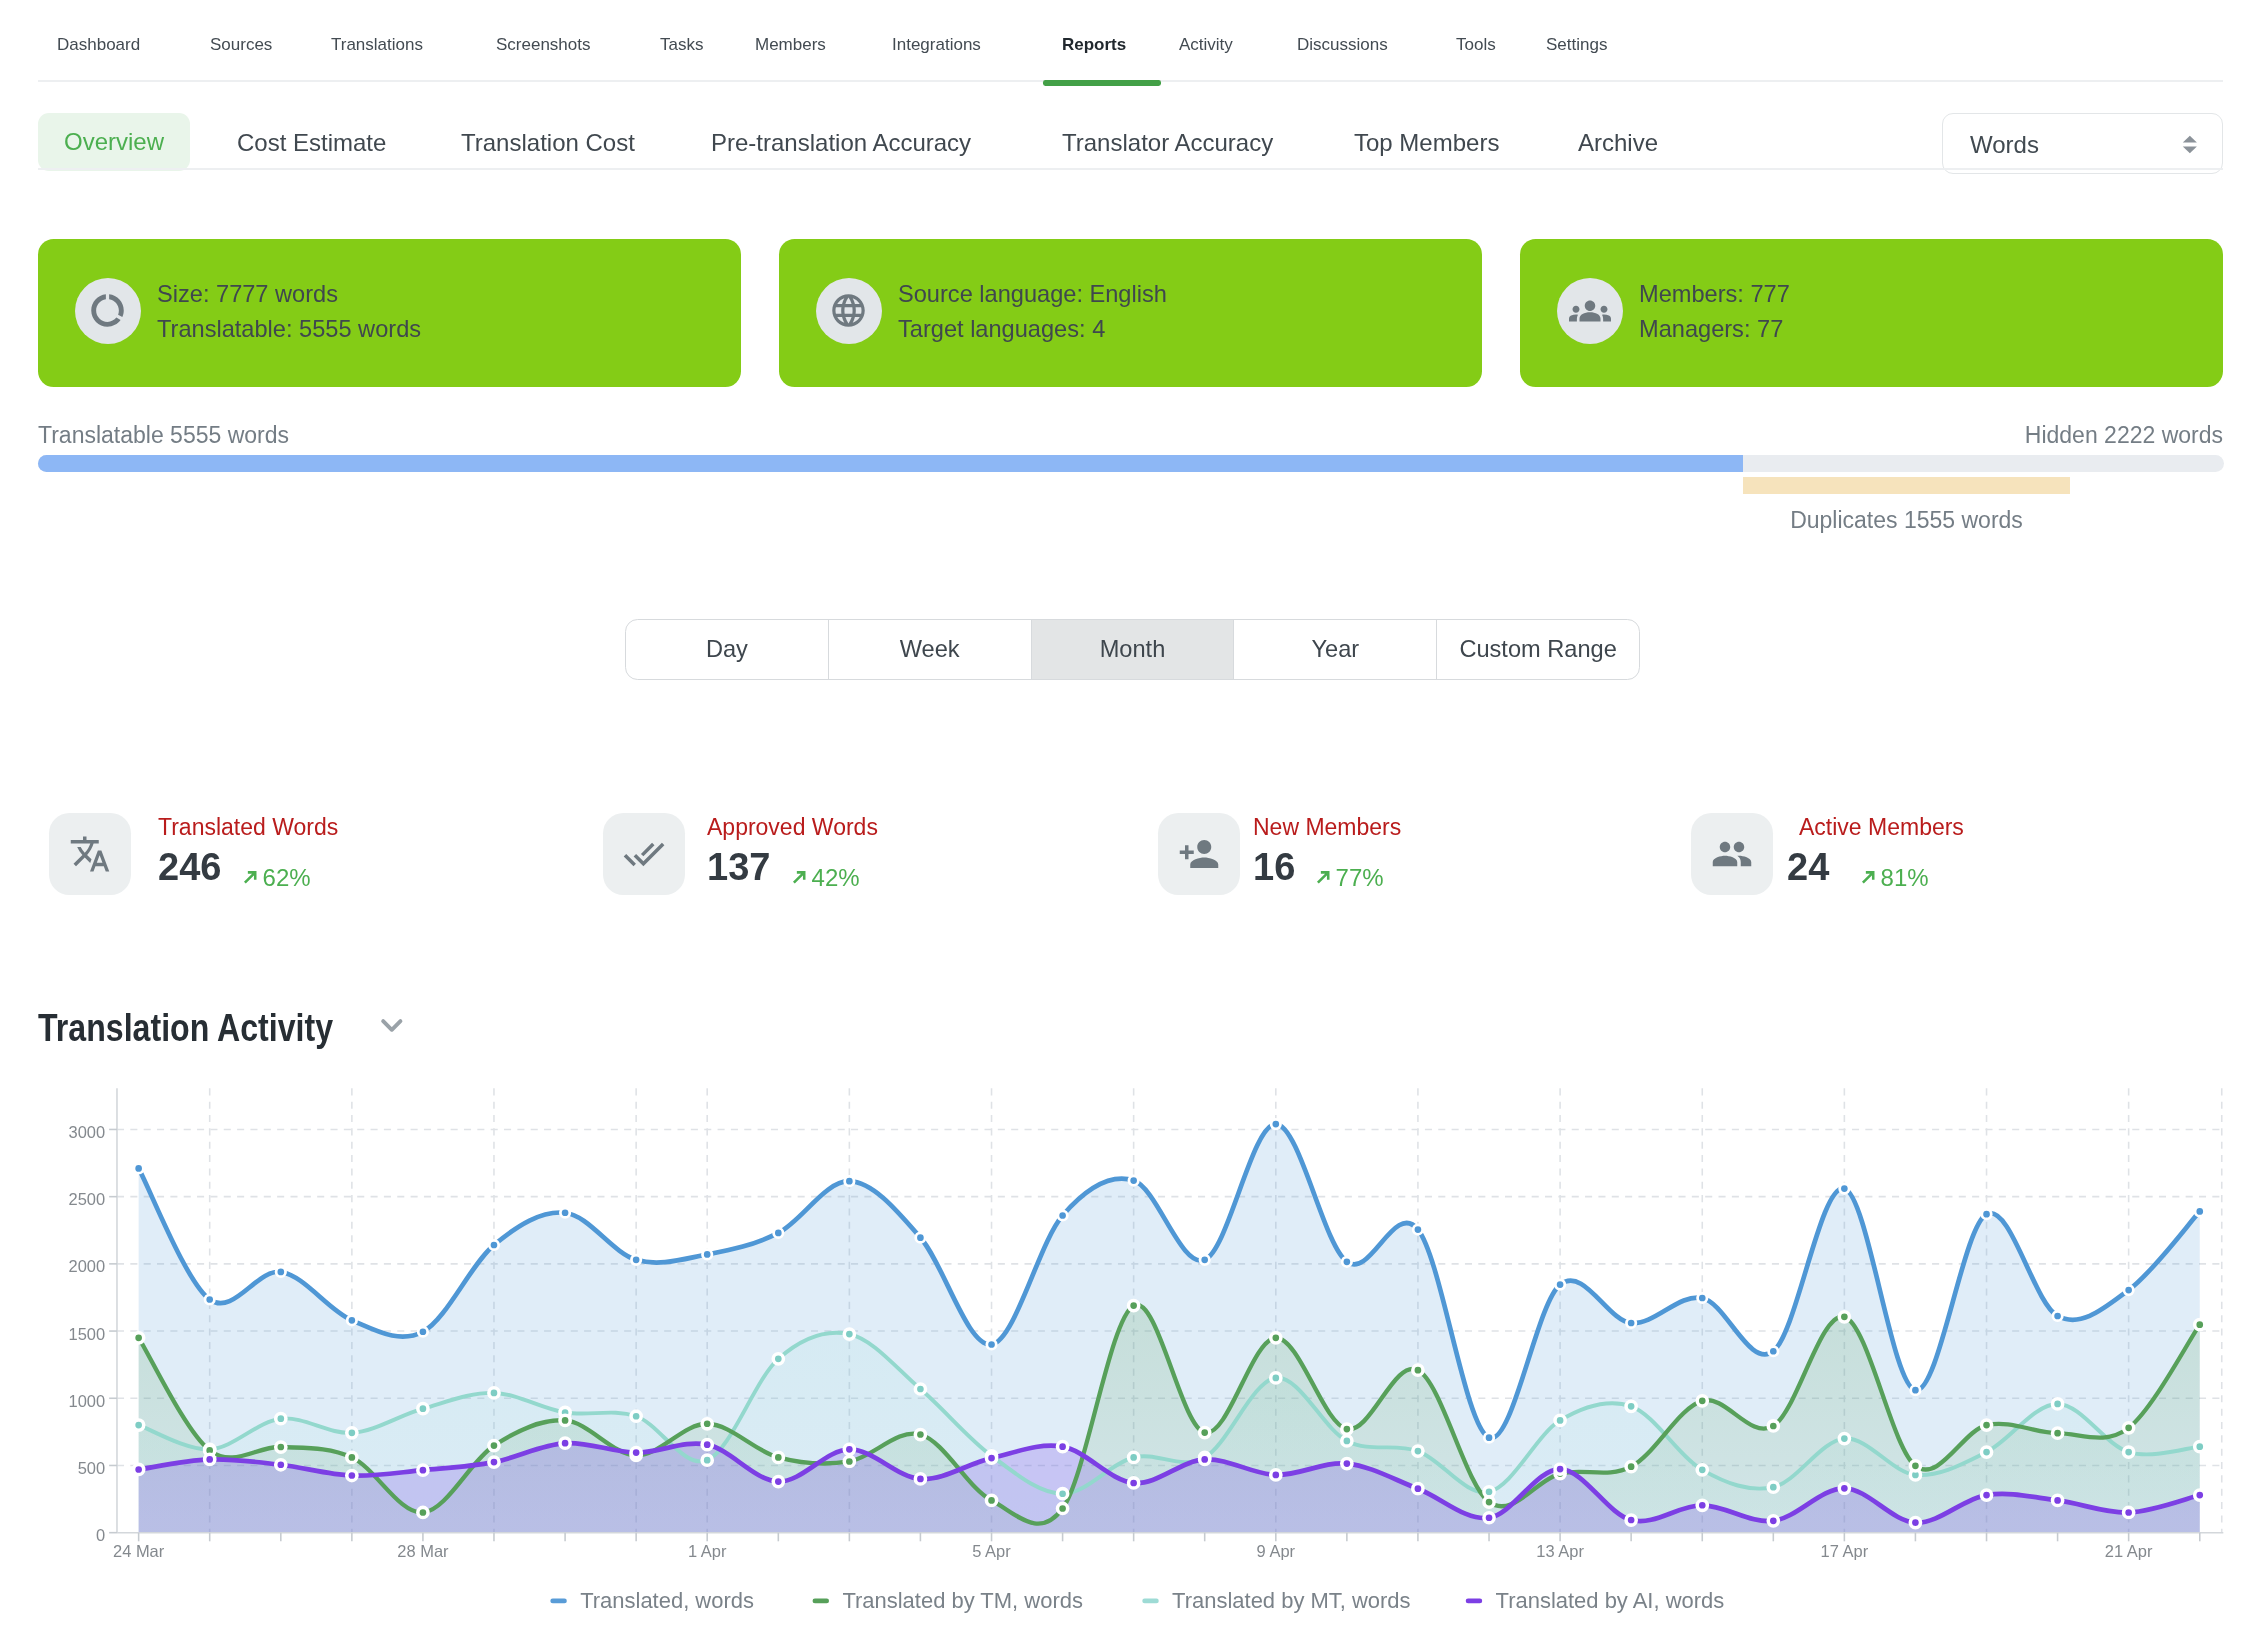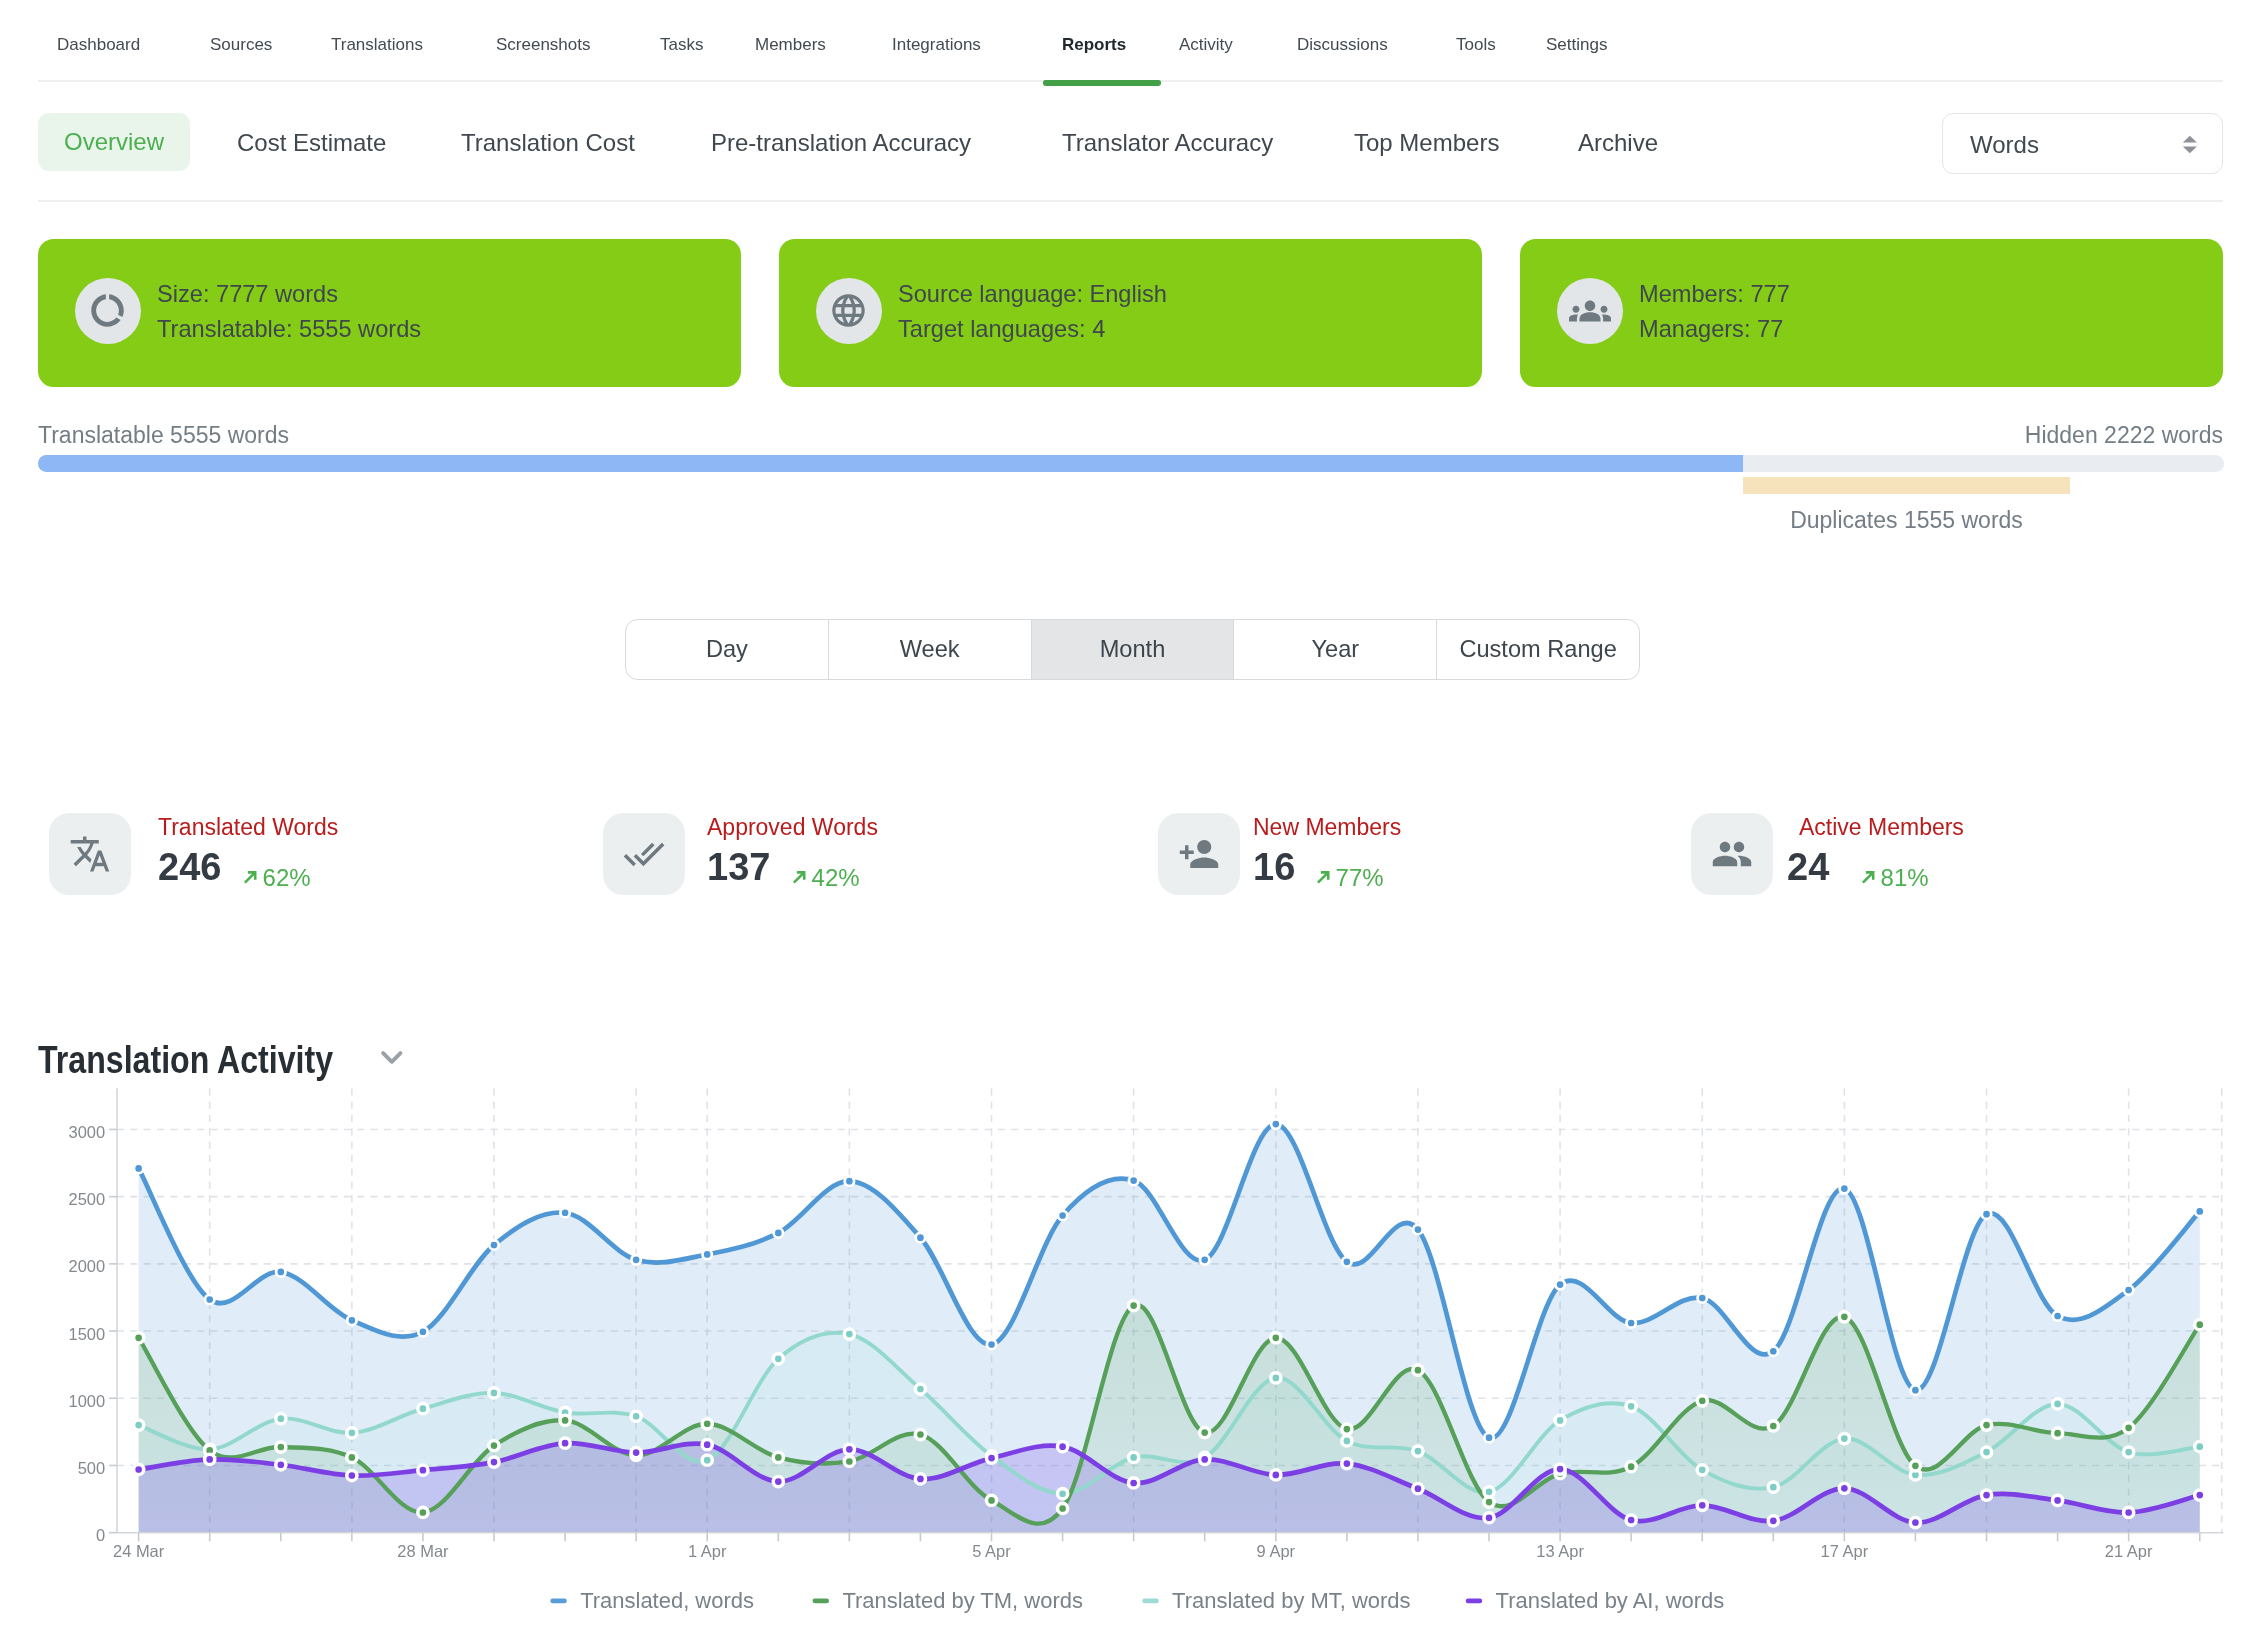--- a/index.html
+++ b/index.html
@@ -4,21 +4,21 @@
 <style>
   * { margin:0; padding:0; box-sizing:border-box; }
   html,body { width:2261px; height:1642px; background:#fff; font-family:"Liberation Sans", sans-serif; overflow:hidden; }
   
   .nav { position:absolute; left:0; top:0; width:2261px; height:82px; }
   .nav .bline { position:absolute; left:38px; right:38px; bottom:0; height:1.6px; background:#edeff1; }
   .nav a { position:absolute; top:35px; font-size:17px; color:#434b52; text-decoration:none; white-space:nowrap; }
   .nav a.active { color:#21282e; font-weight:700; }
   .nav .greenline { position:absolute; height:5.5px; background:#43a047; bottom:-3.9px; border-radius:2.4px; }
   
-  .subnav { position:absolute; left:0; top:82px; width:2261px; height:120px; }
+  .subnav { position:absolute; left:0; top:82px; width:2261px; height:88px; }
   .subnav .bline { position:absolute; left:38px; right:38px; bottom:0; height:1.6px; background:#edeff1; }
   .pill { position:absolute; left:38px; top:31px; height:58px; line-height:58px; padding:0 26px; background:#e9f5ea; color:#4caf50; font-size:24px; border-radius:11px; }
   .subnav a { position:absolute; top:47px; font-size:24px; color:#40484f; text-decoration:none; white-space:nowrap; }
   .select { position:absolute; left:1942px; top:31px; width:281px; height:61px; border:1.6px solid #e3e6e8; border-radius:11px;text-decoration:underline; }
   .select span { position:absolute; left:27px; top:16.5px; font-size:24px; color:#414a51; }
   
   .card { position:absolute; top:239px; width:703px; height:148px; background:#84cc16; border-radius:15.7px; }
   .card .ic { position:absolute; left:37px; top:39px; width:66px; height:66px; border-radius:50%; background:#e2e6e9; }
   .card .ic svg { position:absolute; left:13.3px; top:13.3px; }
   .card .txt { position:absolute; left:119px; top:38px; font-size:23.6px; line-height:35px; color:#3f474e; }
@@ -33,21 +33,21 @@
   .seg div { flex:1; text-align:center; line-height:58px; font-size:23.6px; color:#3e464d; border-right:1.6px solid #d7dadd; }
   .seg div:last-child { border-right:none; }
   .seg div.on { background:#e3e5e6; }
   
   .stat { position:absolute; top:813px; }
   .stat .box { position:absolute; left:0; top:0; width:82px; height:82px; border-radius:20.4px; background:#eceff0; }
   .stat .box svg { position:absolute; left:20.4px; top:20.4px; }
   .stat .lab { position:absolute; top:0.8px; font-size:23px; color:#b91c1c; white-space:nowrap; }
   .stat .num { position:absolute; top:33px; font-size:38px; font-weight:700; color:#343b42; white-space:nowrap; }
   .stat .pct { position:absolute; top:51px; font-size:24px; color:#4caf50; white-space:nowrap; }
-  .h1 { position:absolute; left:38px; top:1007px; font-size:38px; font-weight:700; color:#272e34;margin-top:32px; }
+  .h1 { position:absolute; left:38px; top:1007px; font-size:38px; font-weight:700; color:#272e34; }
   .h1 span { display:inline-block; transform:scaleX(0.845); transform-origin:0 50%; }
   .h1 svg { position:absolute; left:342px; top:11px; }
 </style>
 </head>
 <body>
 <div class="nav">
   <a style="left:57px;">Dashboard</a>
   <a style="left:210px;">Sources</a>
   <a style="left:331px;">Translations</a>
   <a style="left:496px;">Screenshots</a>

